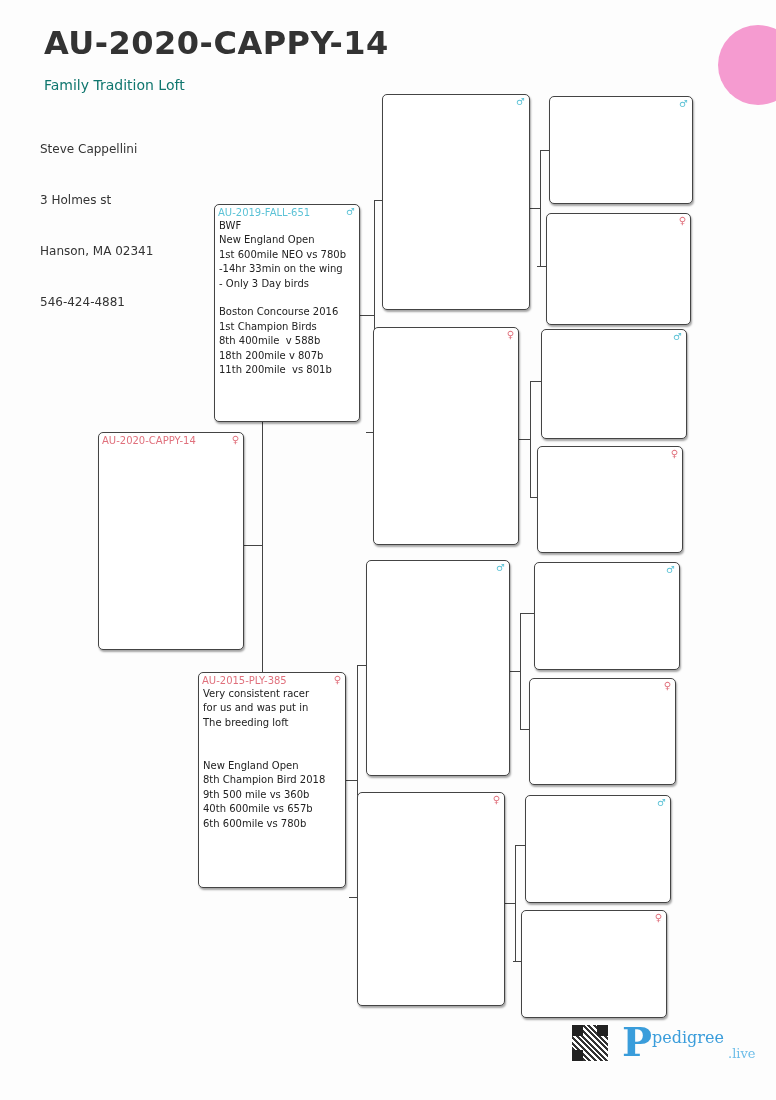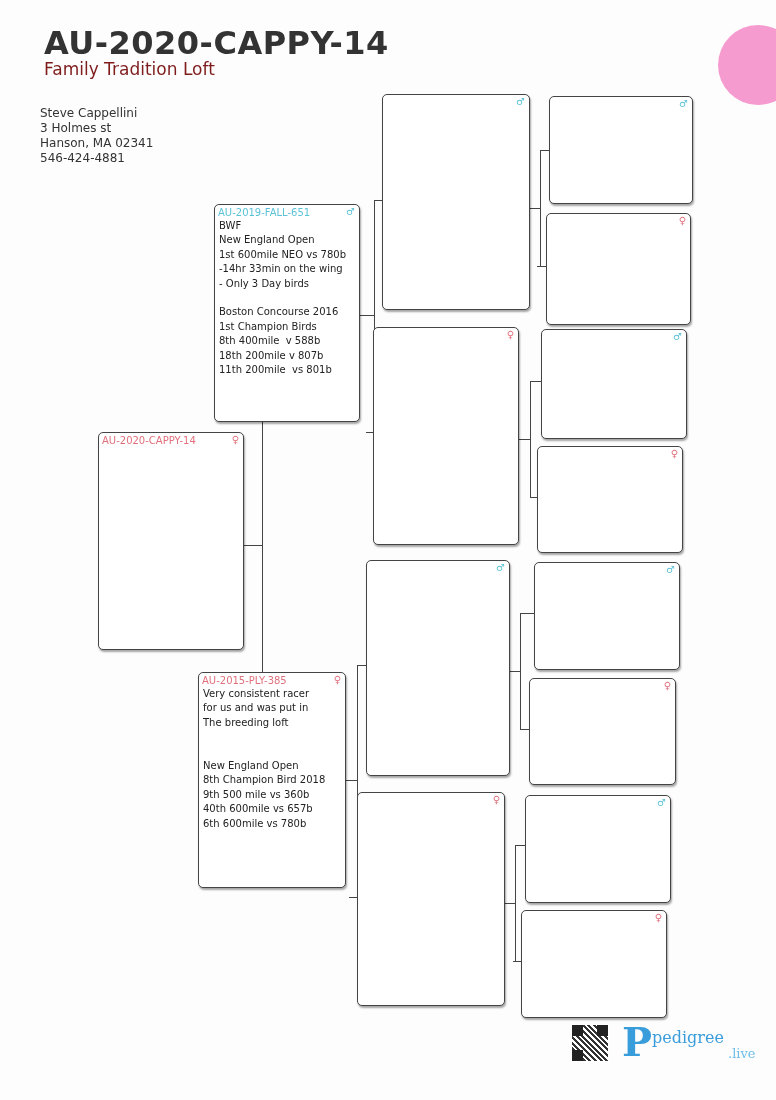--- a/index.html
+++ b/index.html
@@ -1,21 +1,21 @@
 <!DOCTYPE html>
 <html><head>
 <meta charset="utf-8">
 <style>
   html, body { margin:0; padding:0; }
   body { width:776px; height:1100px; background:#fdfdfd; position:relative; overflow:hidden;
          font-family:"DejaVu Sans", sans-serif; color:#222; }
   .title { position:absolute; left:44px; top:24px; font-size:32px; font-weight:bold; color:#333; letter-spacing:0.5px; }
-  .loft { position:absolute; left:44px; top:59px; font-size:17px; color:#7f1d1d; }
+  .loft { position:absolute; left:44px; top:77px; font-size:14px; color:#0f766e; }
   .owner { position:absolute; left:40px; top:106px; font-size:12px; line-height:15px; color:#333; }
-  .owner div { white-space:nowrap; }
+  .owner div { white-space:nowrap;margin-top:36px; }
   .dot { position:absolute; left:718px; top:25px; width:80px; height:80px; border-radius:50%; background:#f59bd0; }
   .box { position:absolute; background:#fff; border:1.3px solid #444; border-radius:5px;
          box-shadow:1px 2px 2px rgba(0,0,0,0.35); box-sizing:border-box; }
   .box .ring { position:absolute; left:3px; top:2px; font-size:10px; }
   .box .sex { position:absolute; right:4px; top:1px; font-size:10px; }
   .male { color:#5cc2d6; }
   .female { color:#e0707c; }
   .box .notes { position:absolute; left:4px; top:14px; right:4px; font-size:10px; line-height:14.4px; white-space:pre; color:#222; }
   .line { position:absolute; background:#444; }
   .qr { position:absolute; left:572px; top:1025px; width:36px; height:36px;

